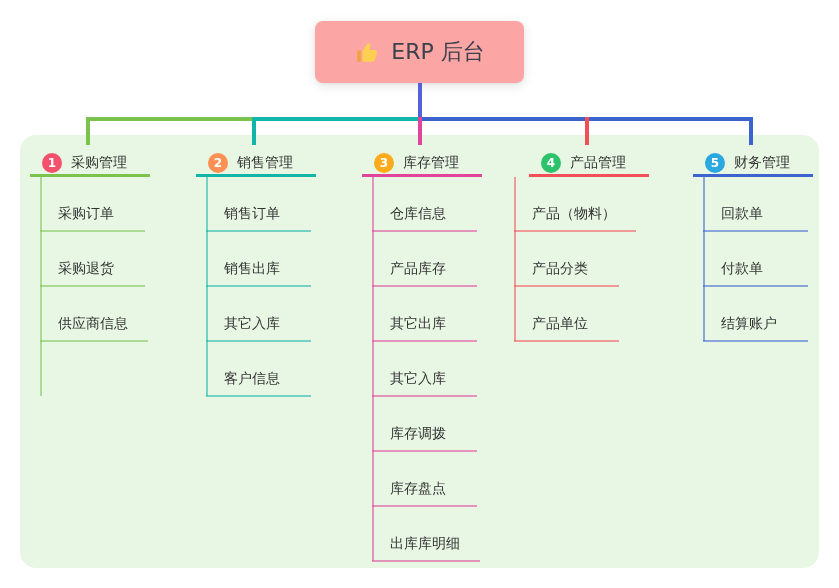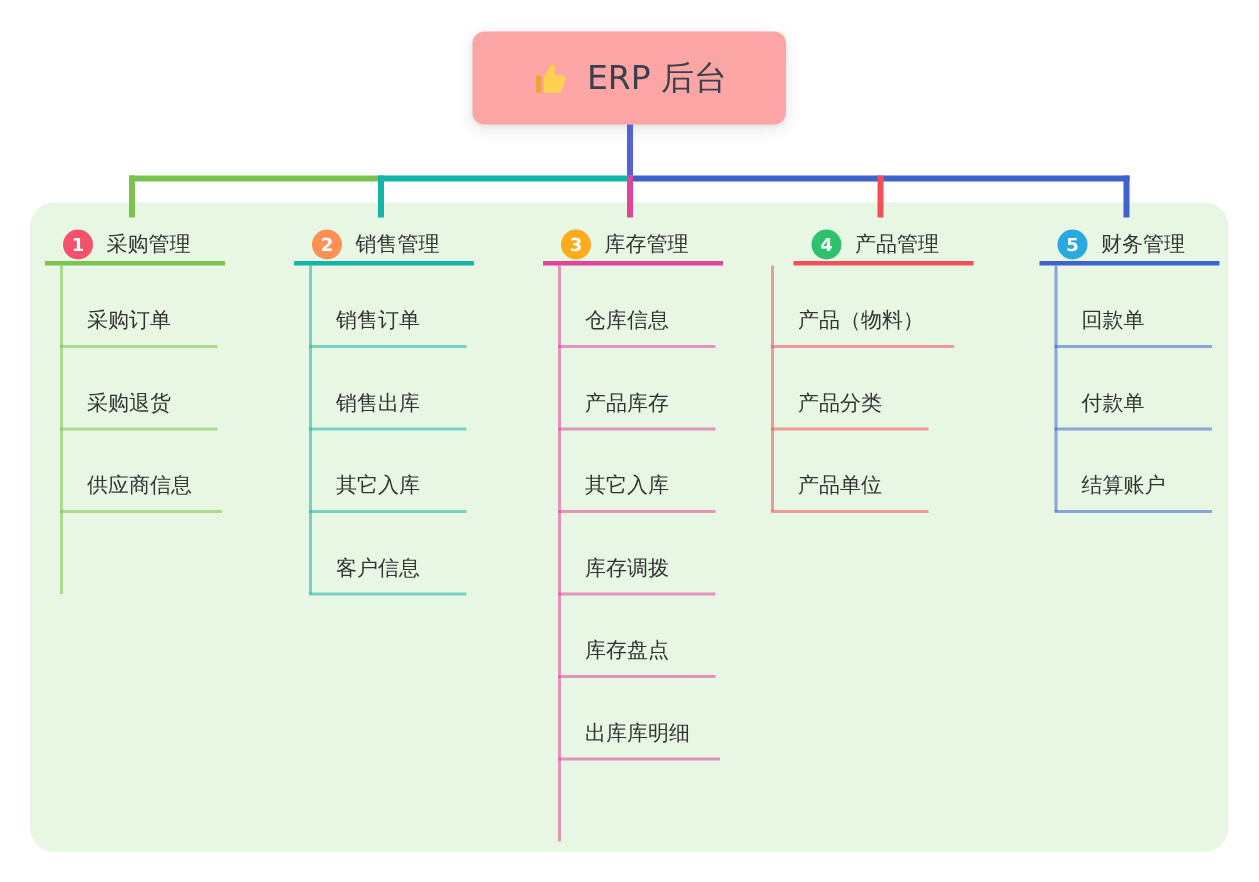--- a/index.html
+++ b/index.html
@@ -115,20 +115,23 @@
     </div>
     <div class="children" style="left: 362px; top: 177px;">
       <div class="child-vline" style="height: 384px; background: rgba(224, 68, 155, 0.55);"></div>
     <div class="child-row" style="border-bottom-color: rgba(224, 68, 155, 0.55);">
             <span class="child-label">仓库信息</span>
           </div>
           <div class="child-row" style="border-bottom-color: rgba(224, 68, 155, 0.55);">
             <span class="child-label">产品库存</span>
           </div>
           <div class="child-row" style="border-bottom-color: rgba(224, 68, 155, 0.55);">
+            <span class="child-label">其它出库</span>
+          </div>
+          <div class="child-row" style="border-bottom-color: rgba(224, 68, 155, 0.55);">
             <span class="child-label">其它入库</span>
           </div>
           <div class="child-row" style="border-bottom-color: rgba(224, 68, 155, 0.55);">
             <span class="child-label">库存调拨</span>
           </div>
           <div class="child-row" style="border-bottom-color: rgba(224, 68, 155, 0.55); align-items: flex-end;">
             <span class="child-label">库存盘点</span>
           </div>
           <div class="child-row" style="border-bottom-color: rgba(224, 68, 155, 0.55);">
             <span class="child-label">出库库明细</span>

